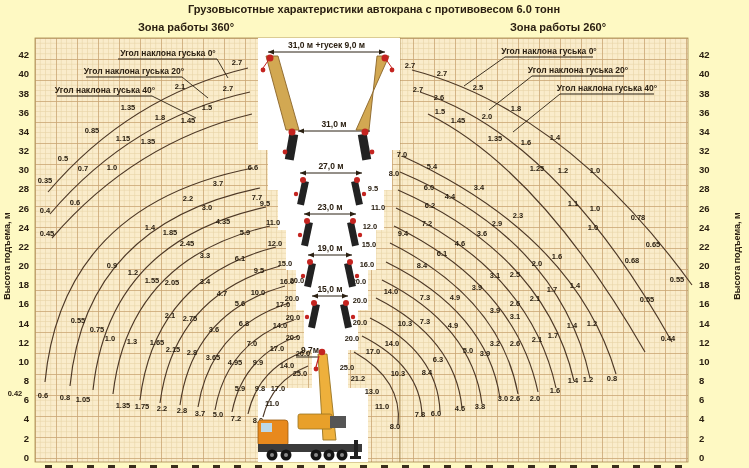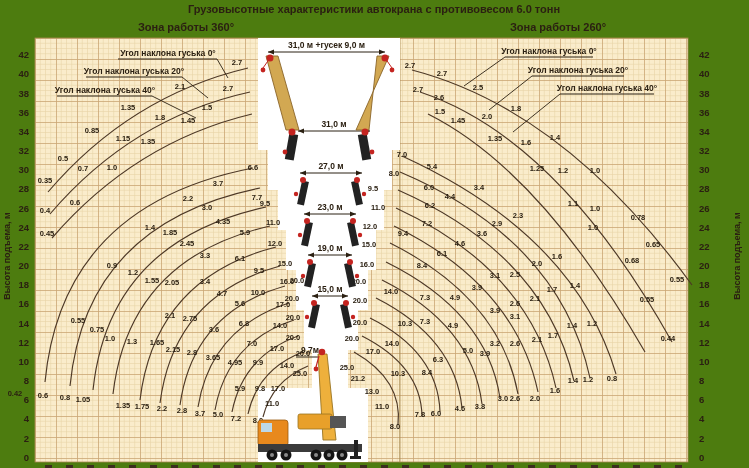--- a/index.html
+++ b/index.html
@@ -1,16 +1,16 @@
 <!DOCTYPE html>
 <html><head>
 <meta charset="utf-8">
 <style>
   html,body{margin:0;padding:0;background:#fff;}
-  #stage{position:relative;width:749px;height:468px;overflow:hidden;background:#4d7c0f;
+  #stage{position:relative;width:749px;height:468px;overflow:hidden;background:#fef9c3;
          font-family:"Liberation Sans",sans-serif;}
   svg text{fill:#2b2012;}
   .title-t{font:bold 11px "Liberation Sans",sans-serif;}
   .zone-t{font:bold 11px "Liberation Sans",sans-serif;}
   .tick-t{font:bold 9.5px "Liberation Sans",sans-serif;}
   .axis-t{font:bold 9px "Liberation Sans",sans-serif;}
   .cap-t{font:bold 7.5px "Liberation Sans",sans-serif;}
   .leg-t{font:bold 8.5px "Liberation Sans",sans-serif;}
   .dim-t{font:bold 8.5px "Liberation Sans",sans-serif;}
 </style>

